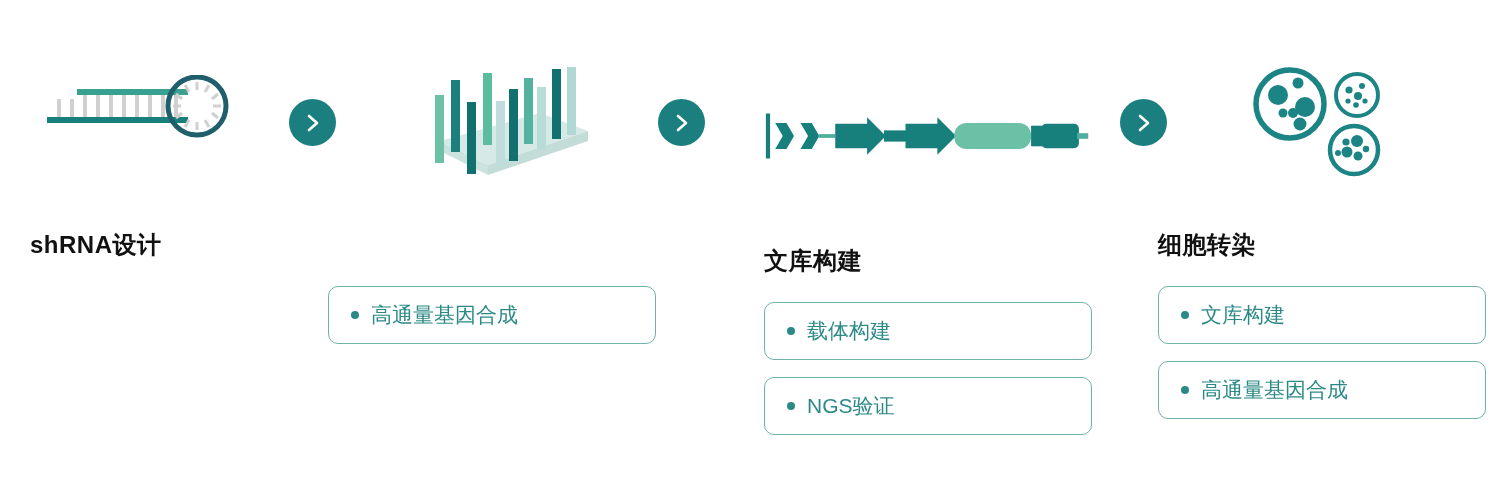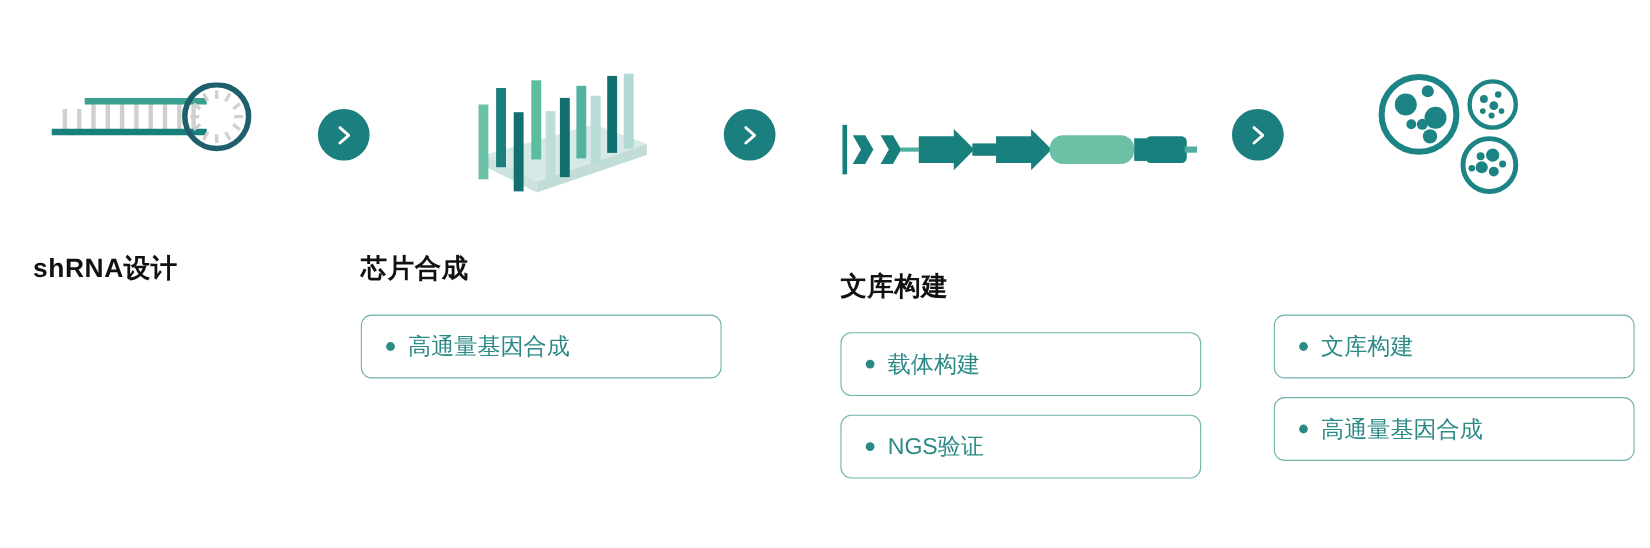--- a/index.html
+++ b/index.html
@@ -143,21 +143,20 @@
           <rect x="91" y="20" width="9" height="72" fill="#5cbd9e"></rect>
           <rect x="104" y="48" width="9" height="66" fill="#bfdedb"></rect>
           <rect x="117" y="36" width="9" height="72" fill="#12706f"></rect>
           <rect x="132" y="25" width="9" height="66" fill="#54b39f"></rect>
           <rect x="145" y="34" width="9" height="62" fill="#b8dcd8"></rect>
           <rect x="160" y="16" width="9" height="70" fill="#117170"></rect>
           <rect x="175" y="14" width="9" height="68" fill="#b2d8d6"></rect>
         </g>
       </svg>
     </div>
-    <div class="step-title">芯片合成</div>
     <div class="pills">
       <div class="pill">
         <span class="bullet"></span>
         <span>高通量基因合成</span>
       </div>
     </div>
   </div>
 
   <div class="conn conn-2">
     <svg width="20" height="20" viewBox="0 0 20 20">
@@ -240,20 +239,21 @@
           <circle cx="107" cy="87" r="24" fill="none" stroke="#1c8484" stroke-width="4.5"></circle>
           <circle cx="99" cy="79" r="3.6" fill="#1c8484"></circle>
           <circle cx="110" cy="78" r="6" fill="#1c8484"></circle>
           <circle cx="100" cy="89" r="5.5" fill="#1c8484"></circle>
           <circle cx="91" cy="90" r="3" fill="#1c8484"></circle>
           <circle cx="111" cy="93" r="4.5" fill="#1c8484"></circle>
           <circle cx="119" cy="86" r="3.2" fill="#1c8484"></circle>
         </g>
       </svg>
     </div>
+    <div class="step-title">细胞转染</div>
     <div class="pills">
       <div class="pill">
         <span class="bullet"></span>
         <span>文库构建</span>
       </div>
       <div class="pill">
         <span class="bullet"></span>
         <span>高通量基因合成</span>
       </div>
     </div>

